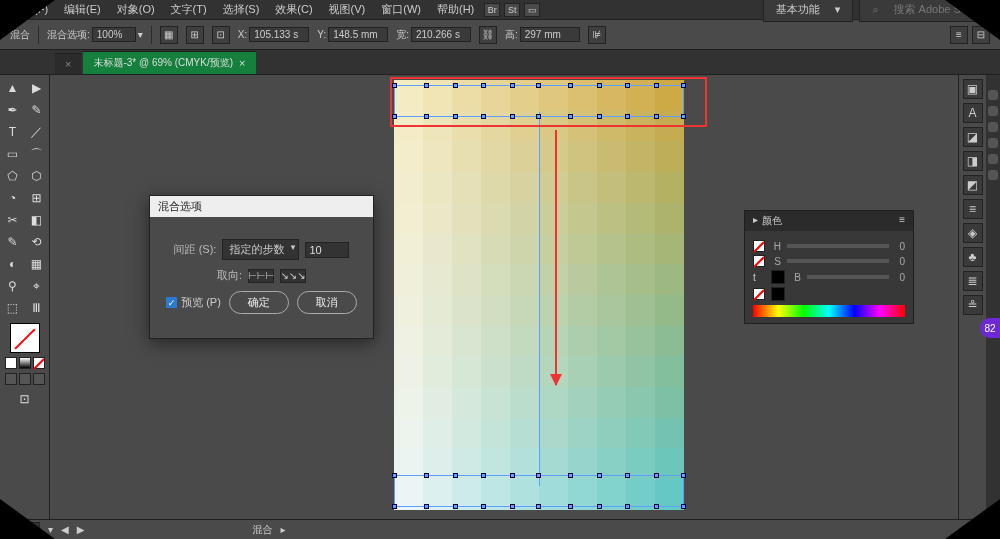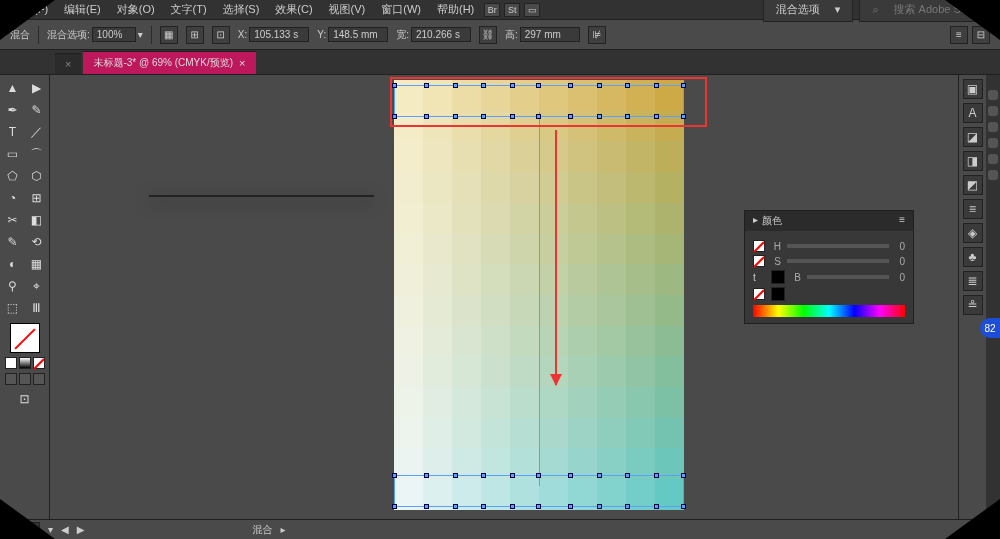--- a/index.html
+++ b/index.html
@@ -13,21 +13,21 @@
   .search{display:flex;align-items:center;gap:3px;padding:2px 6px;background:#3a3a3a;border:1px solid #222;color:#777;}
   
   .controlbar{height:30px;background:#4a4a4a;border-bottom:1px solid #1f1f1f;display:flex;align-items:center;padding:0 10px;gap:8px;font-size:10px;}
   .cb-item{display:flex;align-items:center;gap:2px;}
   .cb-sep{width:1px;height:18px;background:#2a2a2a;}
   .cb-input{background:#3a3a3a;border:1px solid #222;padding:1px 4px;color:#ccc;width:60px;font-size:10px;}
   .cb-ico{width:18px;height:18px;border:1px solid #222;background:#3f3f3f;display:flex;align-items:center;justify-content:center;}
   
   .tabs{height:25px;background:#323232;display:flex;align-items:end;padding-left:55px;gap:2px;border-bottom:1px solid #1f1f1f;}
   .tab{padding:4px 10px 4px 10px;background:#2b2b2b;color:#888;font-size:10px;display:flex;align-items:center;gap:6px;border-top:1px solid #1f1f1f;}
-  .tab.active{background:#be185d;color:#ddd;}
+  .tab.active{background:#15803d;color:#ddd;}
   .tab .close{font-size:11px;cursor:default;}
   
   .main{position:absolute;top:75px;bottom:20px;left:0;right:0;display:flex;}
   .toolbox{width:50px;background:#4a4a4a;border-right:1px solid #1f1f1f;display:flex;flex-direction:column;align-items:center;padding-top:2px;}
   .toolrow{display:flex;}
   .tool{width:22px;height:20px;display:flex;align-items:center;justify-content:center;color:#ddd;font-size:12px;margin:1px;border:1px solid #4a4a4a;}
   .swatch{width:30px;height:30px;background:#fff;border:1px solid #000;position:relative;margin-top:4px;}
   .swatch::after{content:"";position:absolute;width:100%;height:2px;background:red;top:50%;left:0;transform:rotate(-45deg);}
   .mini-row{display:flex;gap:2px;margin-top:4px;}
   .mini-sw{width:12px;height:12px;border:1px solid #222;}
@@ -72,41 +72,41 @@
   .btn{border:1px solid #aaa;border-radius:12px;padding:3px 18px;background:transparent;color:#eee;font-size:11px;}
   
   .statusbar{position:absolute;bottom:0;left:0;right:0;height:20px;background:#4a4a4a;border-top:1px solid #1f1f1f;display:flex;align-items:center;padding:0 10px;gap:8px;font-size:10px;}
   .zoom{background:#333;border:1px solid #222;padding:1px 4px;}
   
   .corner{position:absolute;width:0;height:0;}
   .corner.tl{top:0;left:0;border-top:40px solid #000;border-right:55px solid transparent;}
   .corner.tr{top:0;right:0;border-top:40px solid #000;border-left:55px solid transparent;}
   .corner.bl{bottom:0;left:0;border-bottom:40px solid #000;border-right:55px solid transparent;}
   .corner.br{bottom:0;right:0;border-bottom:40px solid #000;border-left:55px solid transparent;}
-  .badge{position:absolute;right:0;top:318px;width:20px;height:20px;background:#1d4ed8;border-radius:50% 0 0 50%;color:#fff;font-size:10px;display:flex;align-items:center;justify-content:center;}
+  .badge{position:absolute;right:0;top:318px;width:20px;height:20px;background:#6d28d9;border-radius:50% 0 0 50%;color:#fff;font-size:10px;display:flex;align-items:center;justify-content:center;}
 </style>
 </head>
 <body>
 
 <div class="menubar">
   <span>文件(F)</span>
   <span>编辑(E)</span>
   <span>对象(O)</span>
   <span>文字(T)</span>
   <span>选择(S)</span>
   <span>效果(C)</span>
   <span>视图(V)</span>
   <span>窗口(W)</span>
   <span>帮助(H)</span>
   <span class="mini-btn">Br</span>
   <span class="mini-btn">St</span>
   <span class="mini-btn">▭</span>
   <div class="right">
     <span class="workspace-dd">
-        <span>混合选项</span>
+        <span>基本功能</span>
         <span>▾</span>
       </span>
     <span class="search">
         <span>⌕</span>
         <span>搜索 Adobe Stock</span>
       </span>
   </div>
 </div>
 
 <div class="controlbar">
@@ -411,20 +411,41 @@
         <div class="h" style="left:40%;top:-3px"></div>
         <div class="h" style="left:60%;top:-3px"></div>
         <div class="h" style="left:70%;top:-3px"></div>
         <div class="h" style="left:80%;top:-3px"></div>
         <div class="h" style="left:90%;top:-3px"></div>
     </div>
     <div class="red-box" style="left:340px;top:2px;width:317px;height:50px"></div>
     <div class="arrow" style="left:505px;top:55px;height:255px"></div>
 
     <div class="dialog">
+      <div class="dlg-title">混合选项</div>
+      <div class="dlg-body">
+        <div class="dlg-row">
+          <span class="dlg-label">间距 (S):</span>
+          <span class="dd">指定的步数</span>
+          <input class="numfield" value="10" style="">
+        </div>
+        <div class="dlg-row">
+          <span class="dlg-label">取向:</span>
+          <span class="dir-ico">⊢⊢⊢</span>
+          <span class="dir-ico">↘↘↘</span>
+        </div>
+        <div class="dlg-row dlg-foot">
+          <label class="chk">
+              <span class="chkbox">✓</span>
+              <span>预览 (P)</span>
+            </label>
+          <button class="btn">确定</button>
+          <button class="btn">取消</button>
+        </div>
+      </div>
     </div>
 
     <div class="panel">
       <div class="panel-tab">
           <span>▸</span>
           <span>颜色</span>
           <span style="margin-left:auto">≡</span>
         </div>
       <div class="panel-body">
         <div class="prow">

